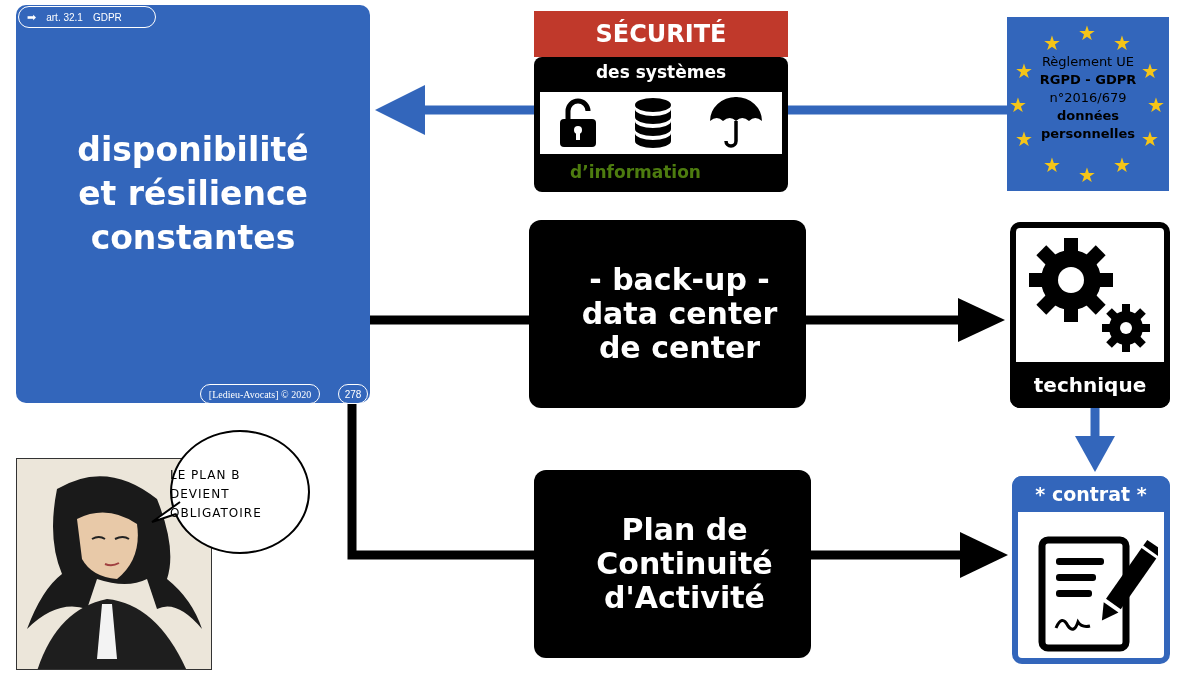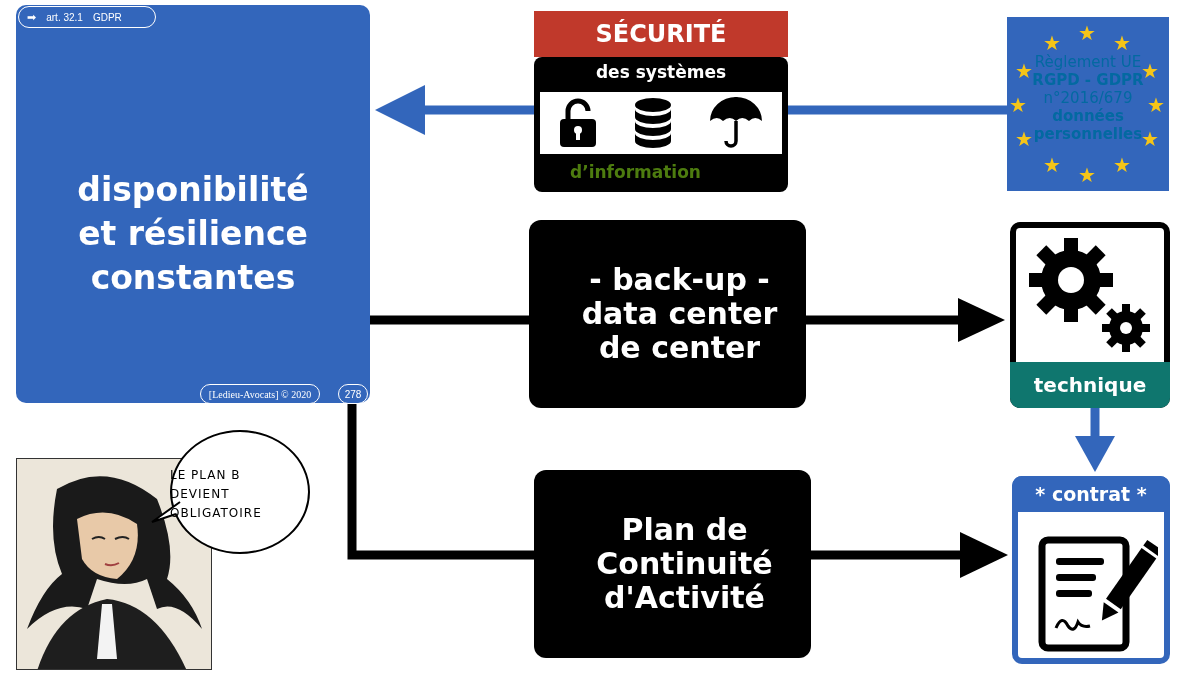--- a/index.html
+++ b/index.html
@@ -1,40 +1,40 @@
 <!DOCTYPE html>
 <html><head>
 <meta charset="utf-8">
 <style>
   html,body{margin:0;padding:0;background:#ffffff;}
   body{width:1200px;height:675px;position:relative;overflow:hidden;font-family:"DejaVu Sans","Liberation Sans",sans-serif;}
   .abs{position:absolute;}
   
   #main-panel{left:16px;top:5px;width:354px;height:398px;background:#3366bb;border-radius:10px;}
   #ref-pill{left:18px;top:6px;width:138px;height:22px;border:1.5px solid #ffffff;border-radius:11px;color:#fff;font-size:10px;display:flex;align-items:center;box-sizing:border-box;padding-left:8px;gap:10px;font-family:"Liberation Sans",sans-serif;}
-  #main-title{left:16px;top:128px;width:354px;text-align:center;color:#fff;font-weight:bold;font-size:33px;line-height:44px;margin-top:40px;}
+  #main-title{left:16px;top:128px;width:354px;text-align:center;color:#fff;font-weight:bold;font-size:33px;line-height:44px;}
   #credit-pill{left:200px;top:384px;width:120px;height:20px;border:1.5px solid #fff;border-radius:10px;color:#fff;font-size:10px;display:flex;align-items:center;justify-content:center;box-sizing:border-box;font-family:Liberation Serif, serif;}
   #page-pill{left:338px;top:384px;width:30px;height:20px;border:1.5px solid #fff;border-radius:10px;color:#fff;font-size:10px;display:flex;align-items:center;justify-content:center;box-sizing:border-box;font-family:"Liberation Sans",sans-serif;}
   
   #sec-header{left:534px;top:11px;width:254px;height:46px;background:#c0392b;color:#fff;font-weight:bold;font-size:24px;display:flex;align-items:center;justify-content:center;}
   #sec-box{left:534px;top:57px;width:254px;height:135px;background:#000;border-radius:8px;}
   #sec-top{left:534px;top:62px;width:254px;text-align:center;color:#fff;font-weight:bold;font-size:17px;}
   #sec-inner{left:540px;top:92px;width:242px;height:62px;background:#fff;display:flex;align-items:center;justify-content:space-around;}
   #sec-bottom{left:534px;top:162px;width:254px;text-align:left;color:#4d7c0f;font-weight:bold;font-size:17px;margin-left:36px;}
   
   #eu-badge{left:1007px;top:17px;width:162px;height:174px;background:#3366bb;}
-  #eu-text{left:1007px;top:53px;width:162px;text-align:center;color:#0369a1;font-size:15px;line-height:18px;}
+  #eu-text{left:1007px;top:53px;width:162px;text-align:center;color:#000000;font-size:13px;line-height:18px;}
   .eu-star{position:absolute;color:#f5c518;font-size:20px;line-height:20px;}
   
   .black-box{background:#000;border-radius:12px;color:#fff;font-weight:bold;font-size:30px;line-height:34px;text-align:center;display:flex;align-items:center;justify-content:center;padding-left:24px;}
   #backup-box{left:529px;top:220px;width:253px;height:188px;}
   #pca-box{left:534px;top:470px;width:253px;height:188px;}
   
   #tech-box{left:1010px;top:222px;width:160px;height:186px;border:6px solid #000;border-radius:10px;box-sizing:border-box;background:#fff;}
-  #tech-label{left:1010px;top:362px;width:160px;height:46px;background:#0f766e;color:#fff;font-weight:bold;font-size:20px;display:flex;align-items:center;justify-content:center;border-radius:0 0 10px 10px;}
+  #tech-label{left:1010px;top:362px;width:160px;height:46px;background:#000000;color:#fff;font-weight:bold;font-size:20px;display:flex;align-items:center;justify-content:center;border-radius:0 0 10px 10px;}
   
   #contrat-box{left:1012px;top:476px;width:158px;height:188px;border:6px solid #3366bb;border-radius:10px;box-sizing:border-box;background:#fff;}
   #contrat-label{left:1012px;top:476px;width:158px;height:36px;background:#3366bb;color:#fff;font-weight:bold;font-size:19px;display:flex;align-items:center;justify-content:center;border-radius:10px 10px 0 0;}
   
   #comic{left:16px;top:458px;width:196px;height:212px;background:#e9e4d8;border:1px solid #333;box-sizing:border-box;overflow:hidden;}
   #bubble{left:170px;top:430px;width:140px;height:124px;background:#fff;border:2px solid #000;border-radius:50%;box-sizing:border-box;}
   #bubble-text{left:170px;top:466px;width:140px;text-align:left;font-size:12px;line-height:19px;letter-spacing:1px;color:#000;font-family:"DejaVu Sans",sans-serif;}
   svg.icon{display:block;}
 </style>
 </head>

